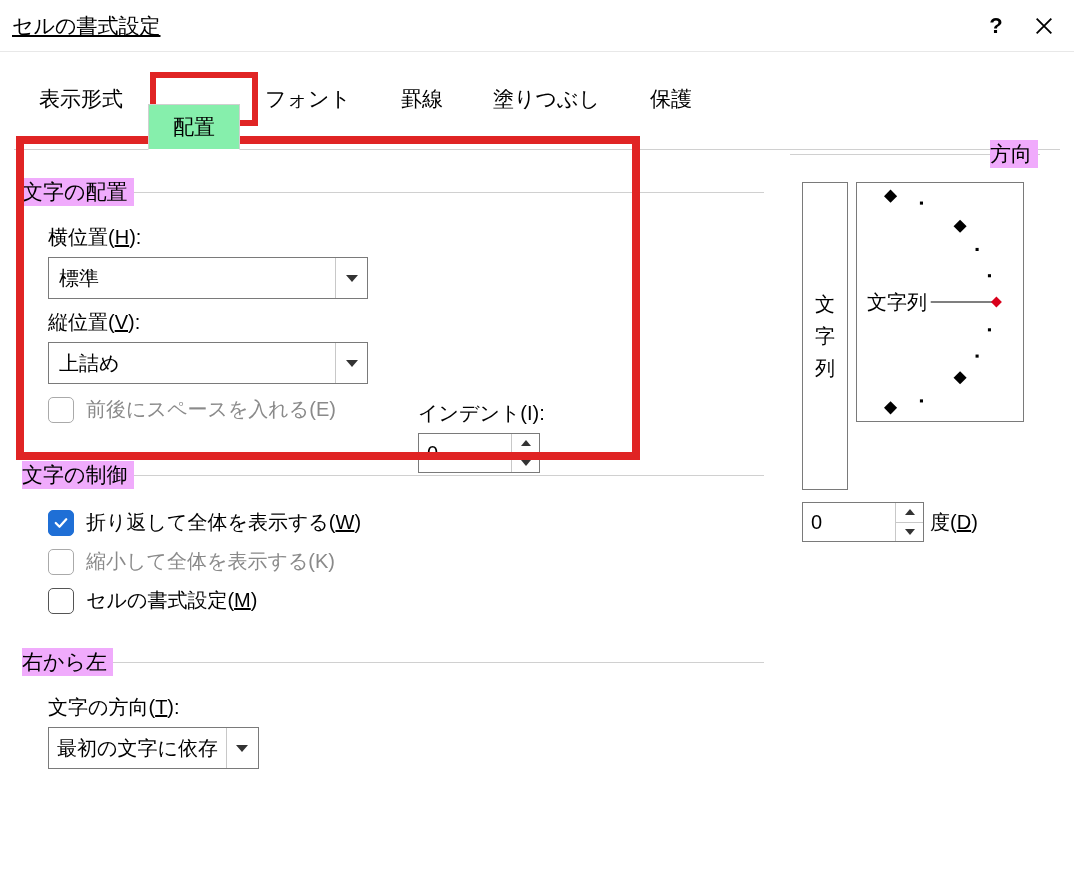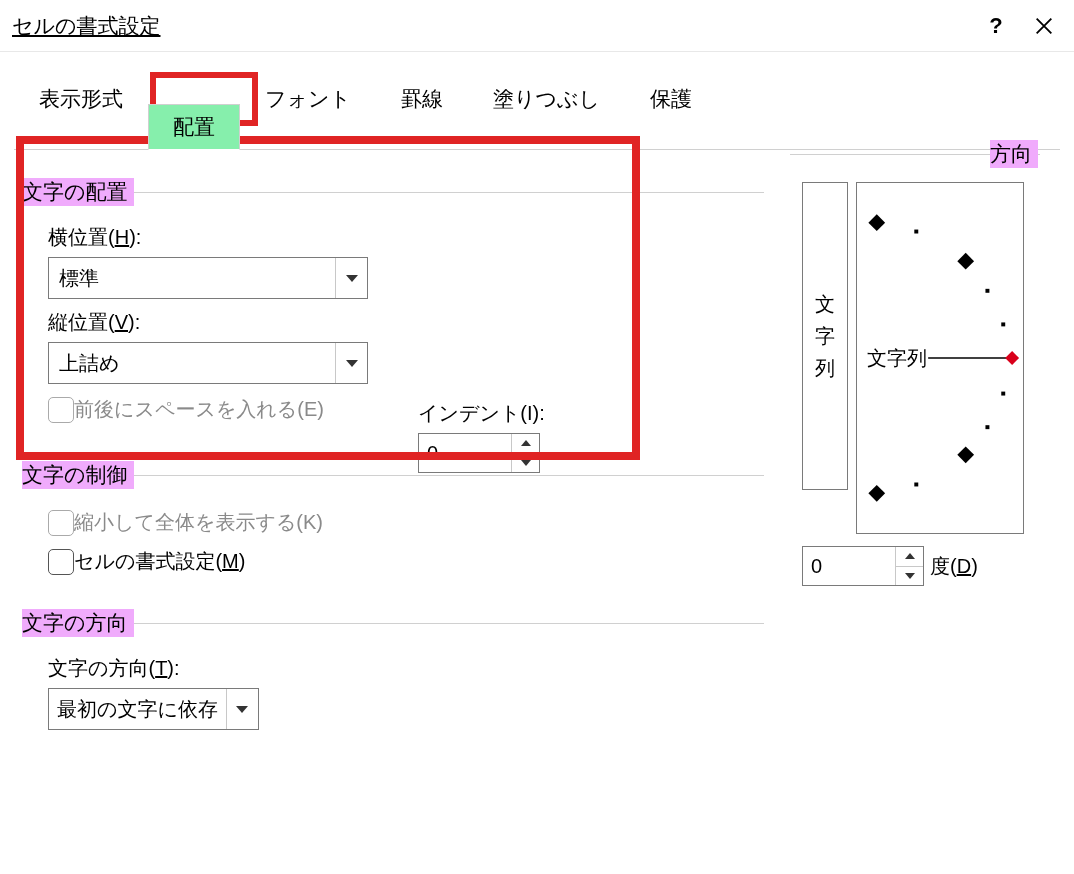--- a/index.html
+++ b/index.html
@@ -143,20 +143,21 @@
   .tri-down { border-top:6px solid #333; }
   .chev-down {
     width:0;height:0;border-left:6px solid transparent;border-right:6px solid transparent;border-top:7px solid #333;
   }
 
   
   .chk {
     display:flex; align-items:center;
     margin:12px 0 12px 24px;
     font-size:20px;
+    gap:12px;
   }
   .chk .box {
     width:26px; height:26px;
     border:1.5px solid #555;
     border-radius:5px;
     background:#fff;
     display:flex; align-items:center; justify-content:center;
   }
   .chk.disabled { color:#8a8a8a; }
   .chk.disabled .box { border-color:#aaa; }
@@ -187,21 +188,21 @@
     display:flex;
     flex-direction:column;
     align-items:center;
     justify-content:center;
     font-size:20px;
     line-height:1.6;
   }
   .dial {
     border:1px solid #7a7a7a;
     width:168px;
-    height:352px;
+    height:240px;
     position:relative;
   }
   .dial .center-label {
     position:absolute;
     left:10px;
     top:50%;
     transform:translateY(-50%);
     font-size:20px;
     background:#fff;
   }
@@ -303,36 +304,46 @@
           <div>
               <span class="tri-down"></span>
             </div>
         </div>
       </div>
     </div>
 
     <fieldset style="margin-top:26px;">
       <legend>文字の制御</legend>
 
+      <div class="chk checked">
+        <span class="box">
+          <svg viewBox="0 0 24 24">
+              <path d="M5 12 L10 17 L19 7" stroke="#fff" stroke-width="3" fill="none" stroke-linecap="round" stroke-linejoin="round"></path>
+            </svg>
+        </span>
+        <span>
+          <span>折り返して全体を表示する(</span><span class="u">W</span><span>)</span>
+        </span>
+      </div>
 
       <div class="chk disabled">
         <span class="box"></span>
         <span>縮小して全体を表示する(K)</span>
       </div>
 
       <div class="chk">
         <span class="box"></span>
         <span>
           <span>セルの書式設定(</span><span class="u">M</span><span>)</span>
         </span>
       </div>
     </fieldset>
 
     <fieldset style="margin-top:22px;">
-      <legend>文字の方向</legend>
+      <legend>右から左</legend>
       <div class="row">
         <span class="lbl">
           <span>文字の方向(</span><span class="u">T</span><span>):</span>
         </span>
         <div class="combo small">
           <div class="combo-text">最初の文字に依存</div>
           <div class="combo-btn">
               <span class="chev-down"></span>
             </div>
         </div>

